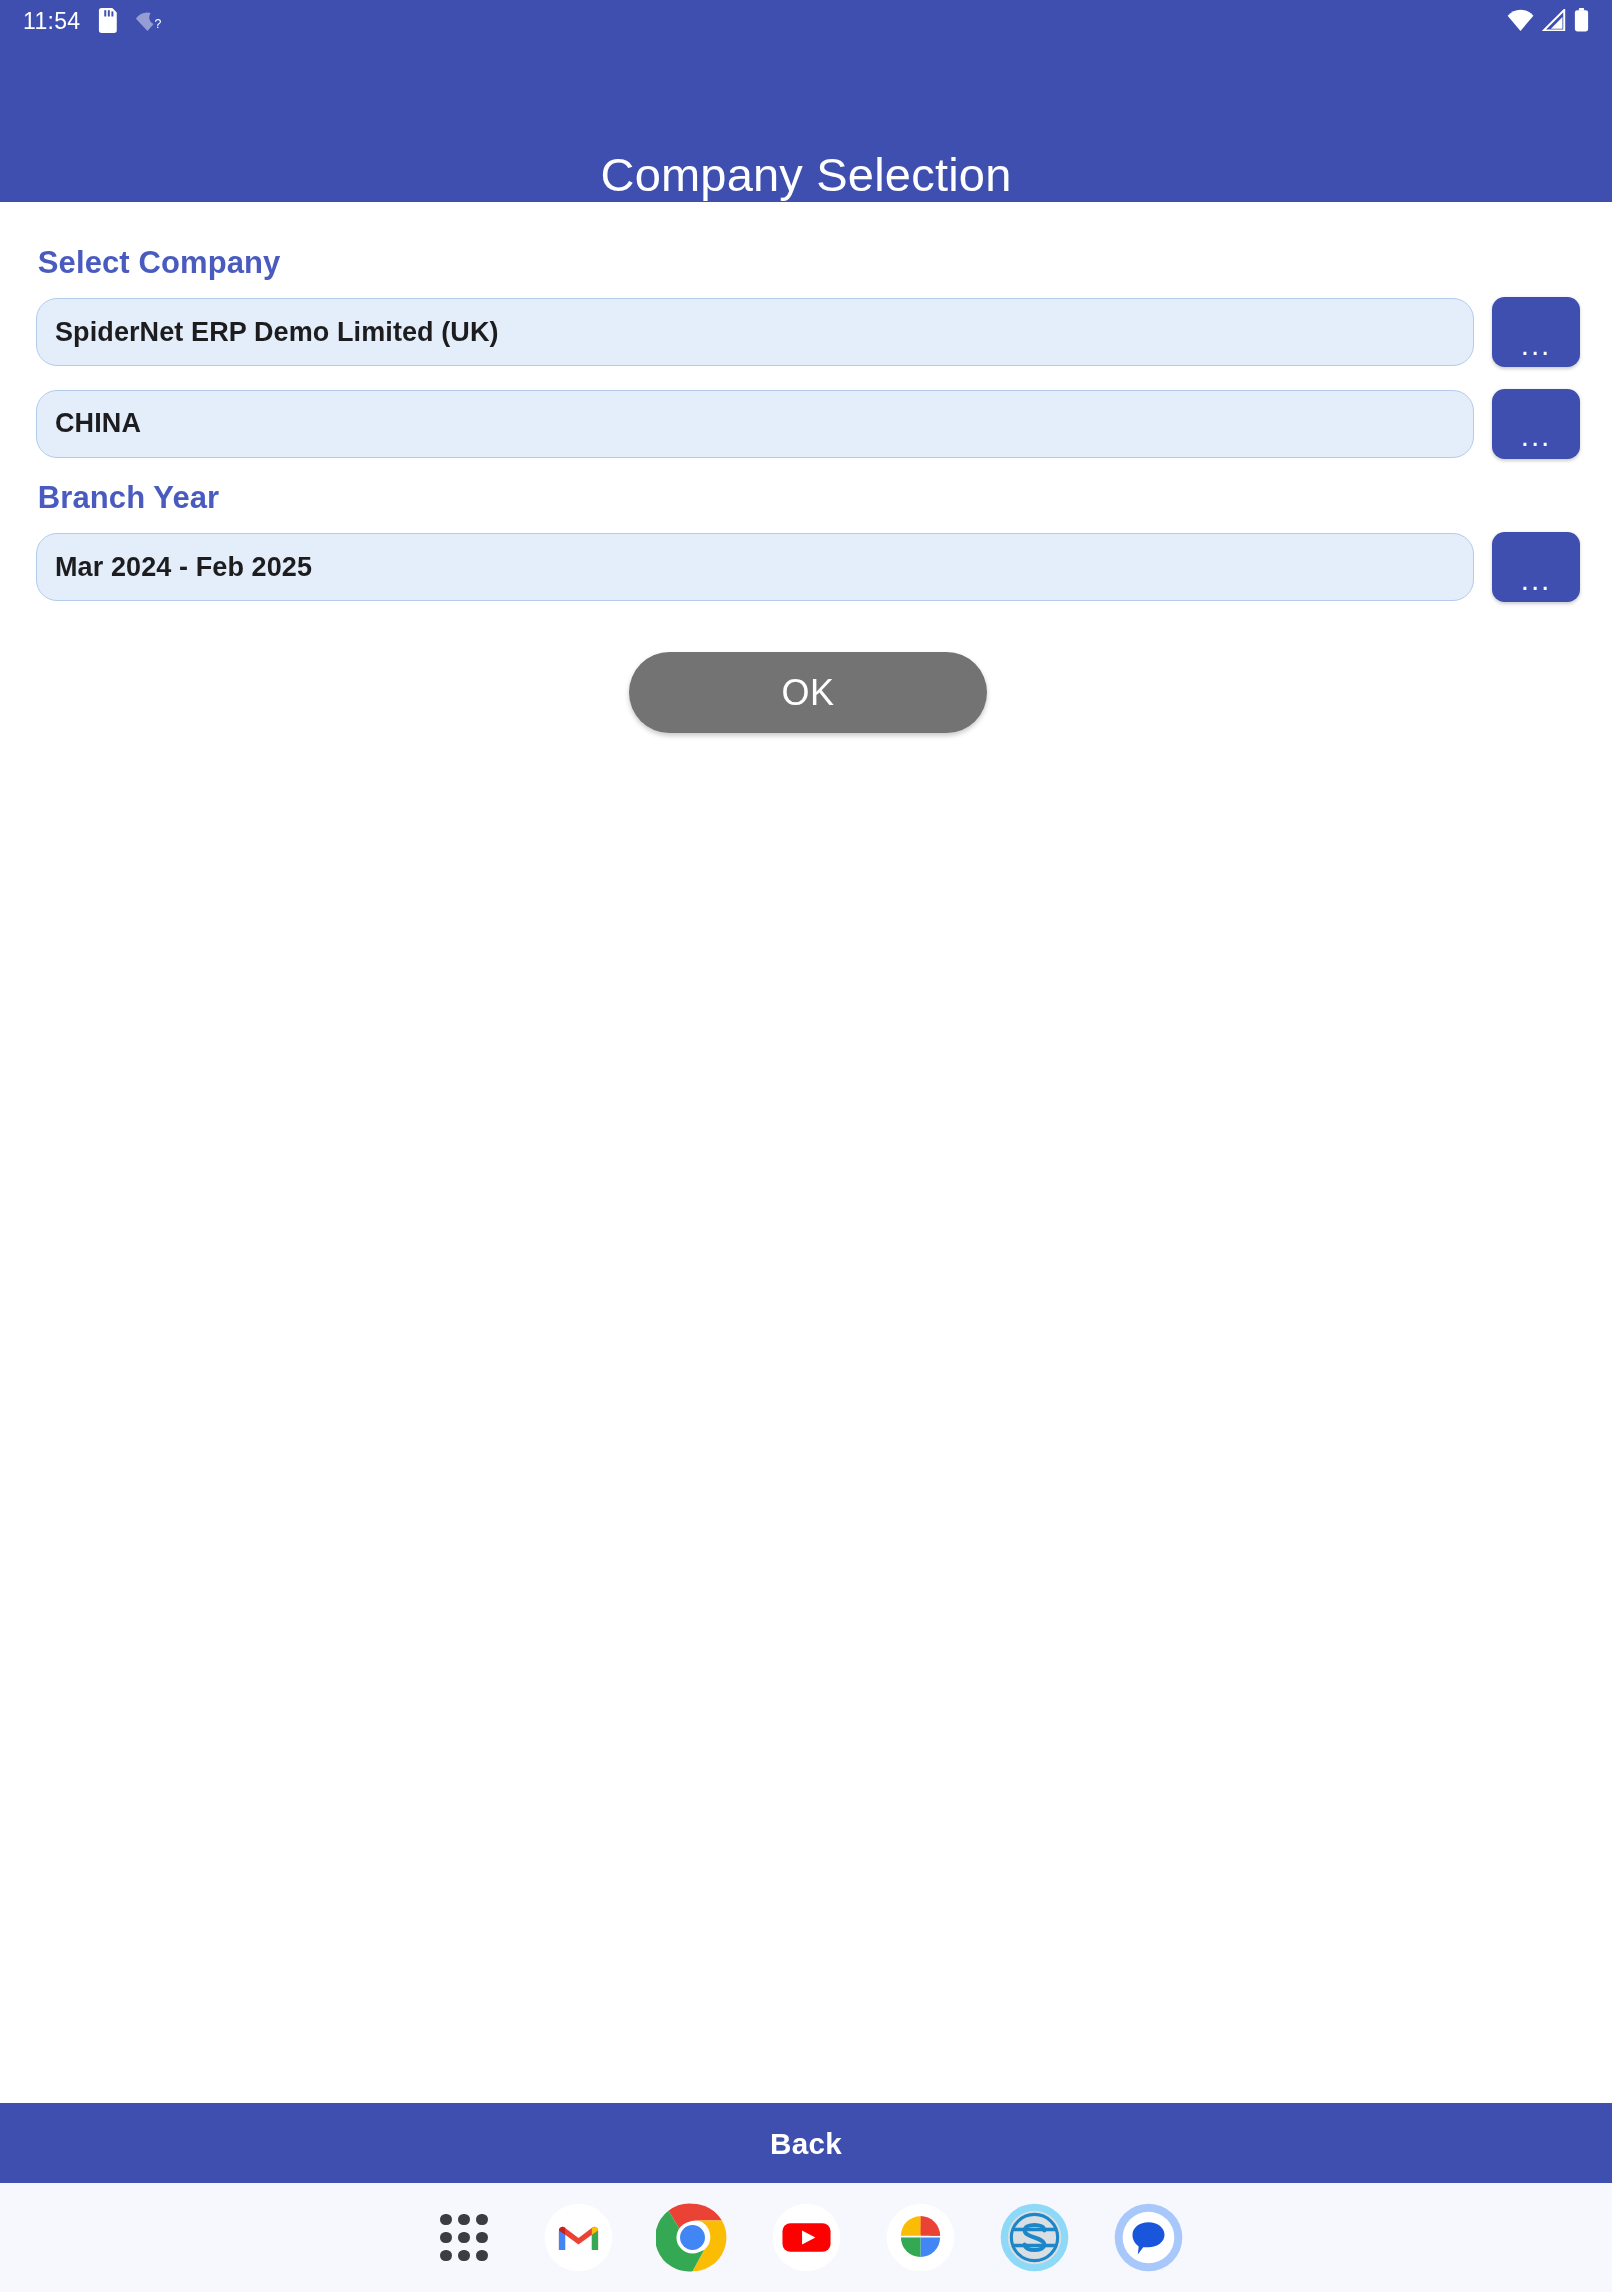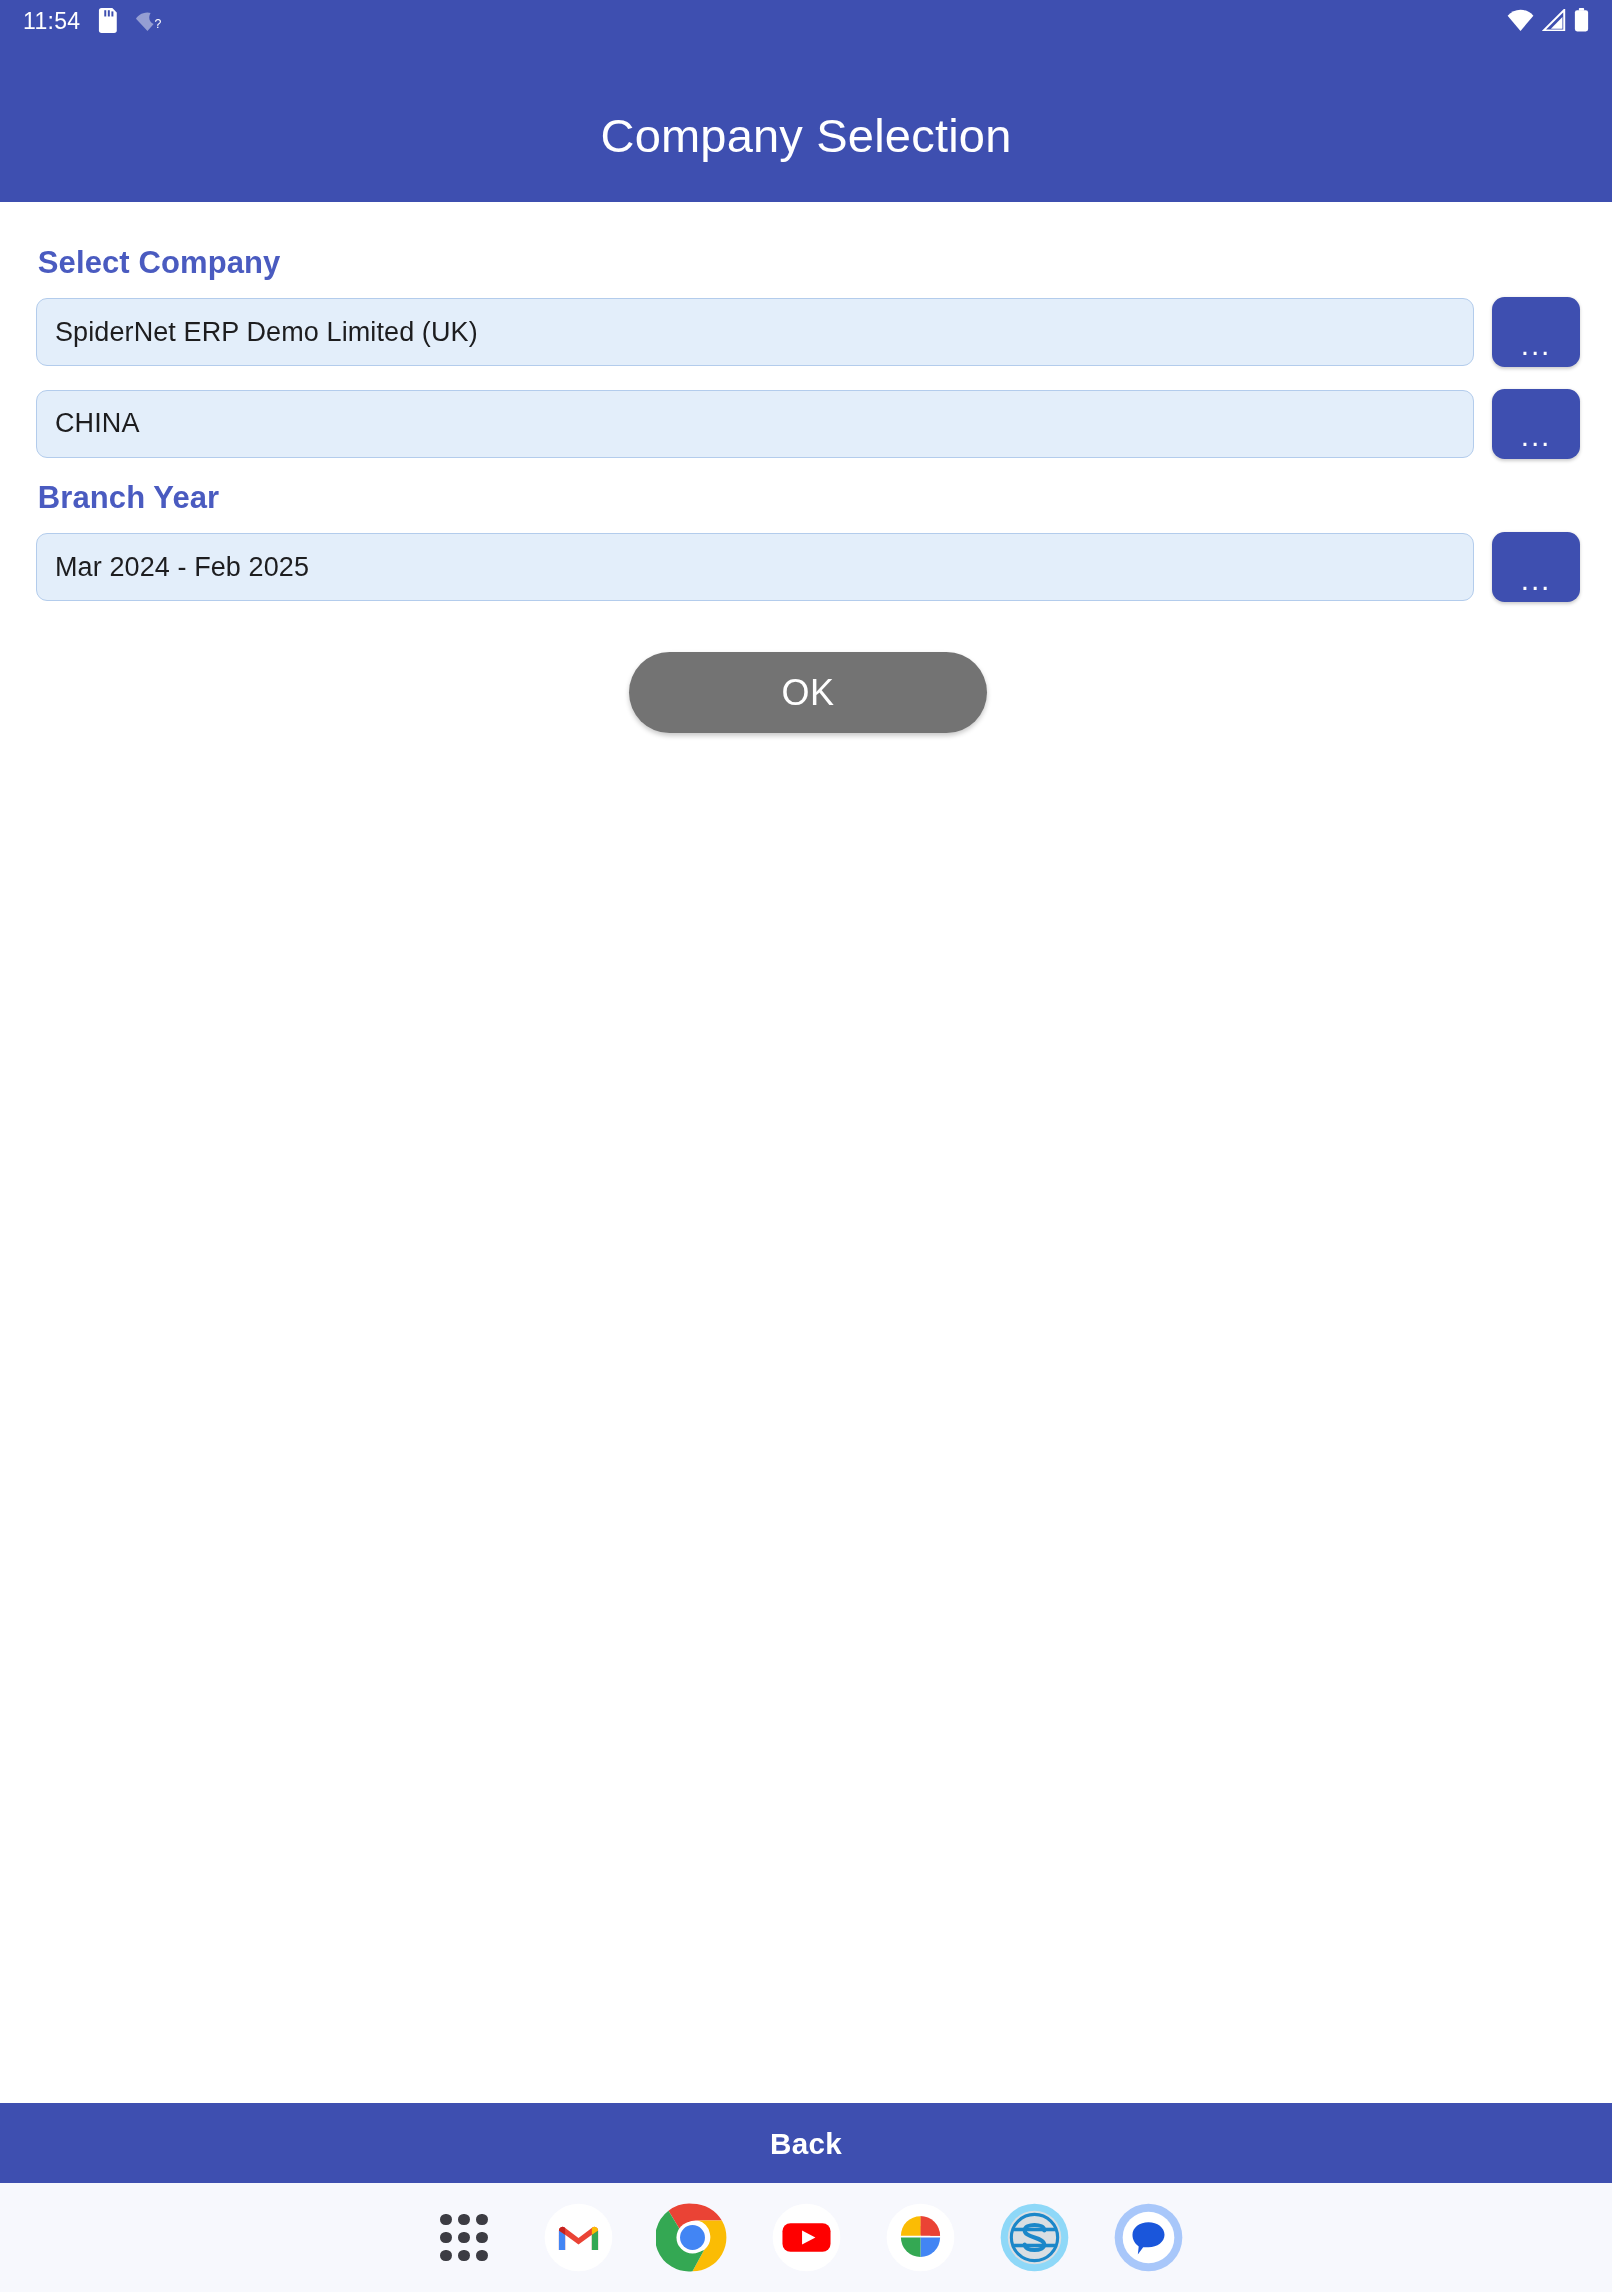--- a/index.html
+++ b/index.html
@@ -53,21 +53,20 @@
   
   .app-bar {
     position: absolute;
     left: 0; top: 0;
     width: 1612px;
     height: 202px;
     background: #3E4FB0;
     display: flex;
     align-items: flex-end;
     justify-content: center;
-    padding-bottom: 39px;
   }
   .app-bar-title {
     color: #ffffff;
     font-size: 47px;
     font-weight: 400;
     letter-spacing: 0.2px;
   }
 
   
   .form {
@@ -92,27 +91,28 @@
     display: flex;
     align-items: center;
     gap: 18px;
   }
 
   .field-input {
     flex: 1;
     height: 68px;
     background: #E3EEFA;
     border: 1.3px solid #B3CCEC;
-    border-radius: 11px;
+    border-radius: 21px;
     display: flex;
     align-items: center;
     padding: 0 18px;
     font-size: 27px;
     color: #1d1d1f;
     letter-spacing: 0.1px;
+    font-weight: bold;
   }
 
   .dots-button {
     width: 88px;
     height: 70px;
     background: #3E4FB0;
     border: none;
     border-radius: 12.5px;
     position: relative;
     cursor: pointer;

